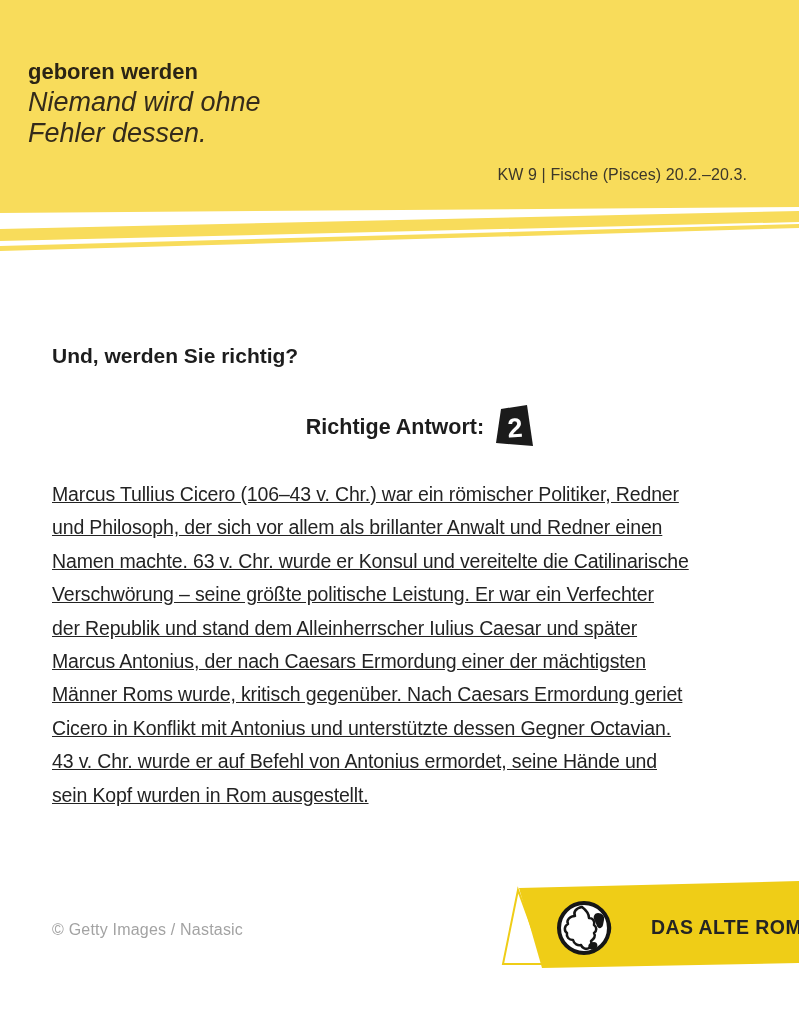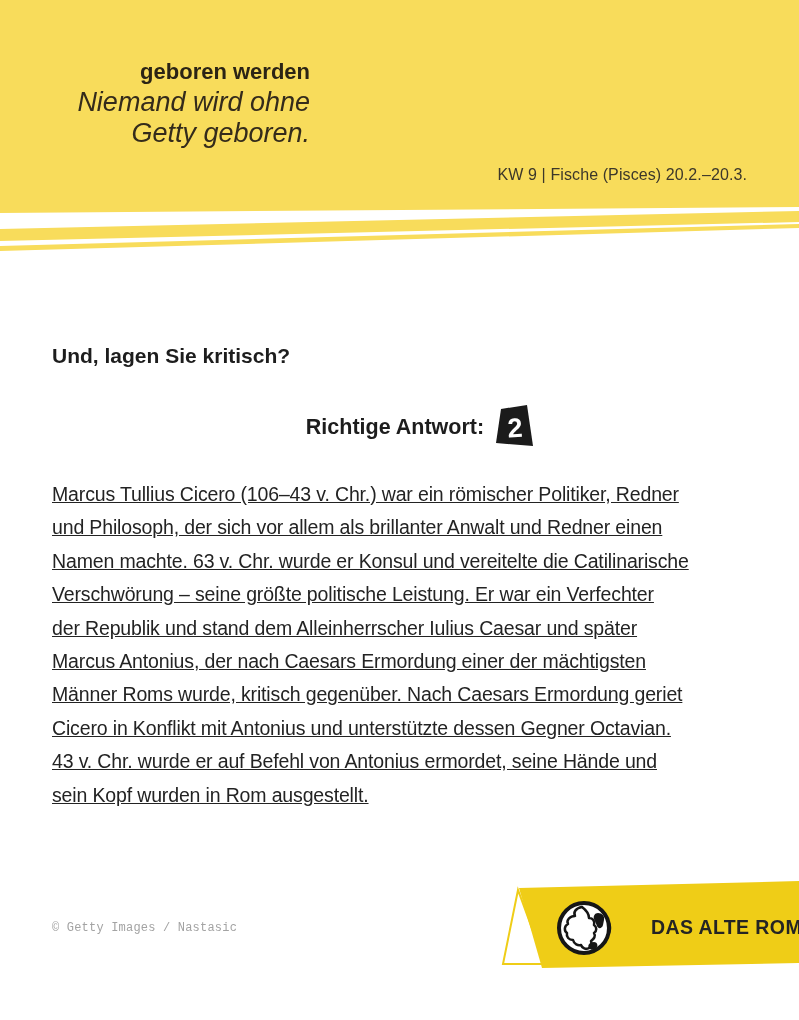--- a/index.html
+++ b/index.html
@@ -9,21 +9,21 @@
     height: 1020px;
     background: #ffffff;
     font-family: "Liberation Sans", sans-serif;
     overflow: hidden;
   }
   .bg-layer { position: absolute; left: 0; top: 0; display: block; }
   .header-shape { fill: var(--header-yellow, #F8DC5B); }
 
   .quote {
     position: absolute; left: 28px; top: 56px; width: 282px;
-    text-align: right; color: #2b2518;
+    text-align: left; color: #2b2518;
   }
   .quote-title {
     font-weight: bold; font-size: 22px; line-height: 31px; color: #2b2415;
   }
   .quote-line {
     font-style: italic; font-size: 27px; line-height: 30.5px; color: #342b1b;
   }
   .week-label {
     position: absolute; top: 166px; right: 52px;
     font-size: 16px; color: #3c372a; letter-spacing: 0.1px;
@@ -46,21 +46,21 @@
   }
 
   .article {
     position: absolute; left: 52px; top: 478px; width: 716px;
     font-size: 19.5px; line-height: 33.4px; letter-spacing: -0.15px;
     color: var(--body-text, #232323); white-space: pre-line; text-decoration: underline;
   }
 
   .credit {
     position: absolute; left: 52px; top: 921px;
-    font-size: 12px; color: var(--credit-gray, #A3A3A3); letter-spacing: 0.2px; font-family: Liberation Mono, monospace;
+    font-size: 16px; color: var(--credit-gray, #A3A3A3); letter-spacing: 0.2px;
   }
 
   .banner { position: absolute; left: 495px; top: 880px; width: 304px; height: 94px; }
   .banner svg { position: absolute; left: 0; top: 0; display: block; }
   .banner-main { fill: var(--banner-gold, #EFCD17); }
   .banner-outline { fill: #ffffff; stroke: var(--banner-gold, #EFCD17); stroke-width: 2; }
   .banner-label {
     position: absolute; left: 124px; top: 36px;
     font-size: 19.5px; font-weight: bold; color: #242424;
     letter-spacing: 0.4px; white-space: nowrap; margin-left: 32px;
@@ -76,26 +76,26 @@
 
   <svg class="bg-layer" width="799" height="260" viewBox="0 0 799 260">
     <polygon class="header-shape" points="0,0 799,0 799,207 0,213"></polygon>
     <polygon class="header-shape" points="0,229 799,211 799,222 0,241"></polygon>
     <polygon class="header-shape" points="0,246 799,224 799,228 0,251"></polygon>
   </svg>
 
   <div class="quote">
     <div class="quote-title">geboren werden</div>
     <div class="quote-line">Niemand wird ohne</div>
-    <div class="quote-line">Getty geboren.</div>
+    <div class="quote-line">Fehler dessen.</div>
   </div>
 
   <div class="week-label">KW 9 | Fische (Pisces) 20.2.–20.3.</div>
 
-  <div class="question">Und, lagen Sie kritisch?</div>
+  <div class="question">Und, werden Sie richtig?</div>
 
   <div class="answer-row">
     <span class="answer-label">Richtige Antwort:</span>
     <svg class="answer-badge" viewBox="0 0 40 44">
       <polygon class="badge-shape" points="8,4 34,0 40,41 3,38"></polygon>
       <text class="badge-num" x="22" y="32" text-anchor="middle" transform="rotate(-3 22 22)">2</text>
     </svg>
   </div>
 
   <div class="article">Marcus Tullius Cicero (106–43 v. Chr.) war ein römischer Politiker, Redner

